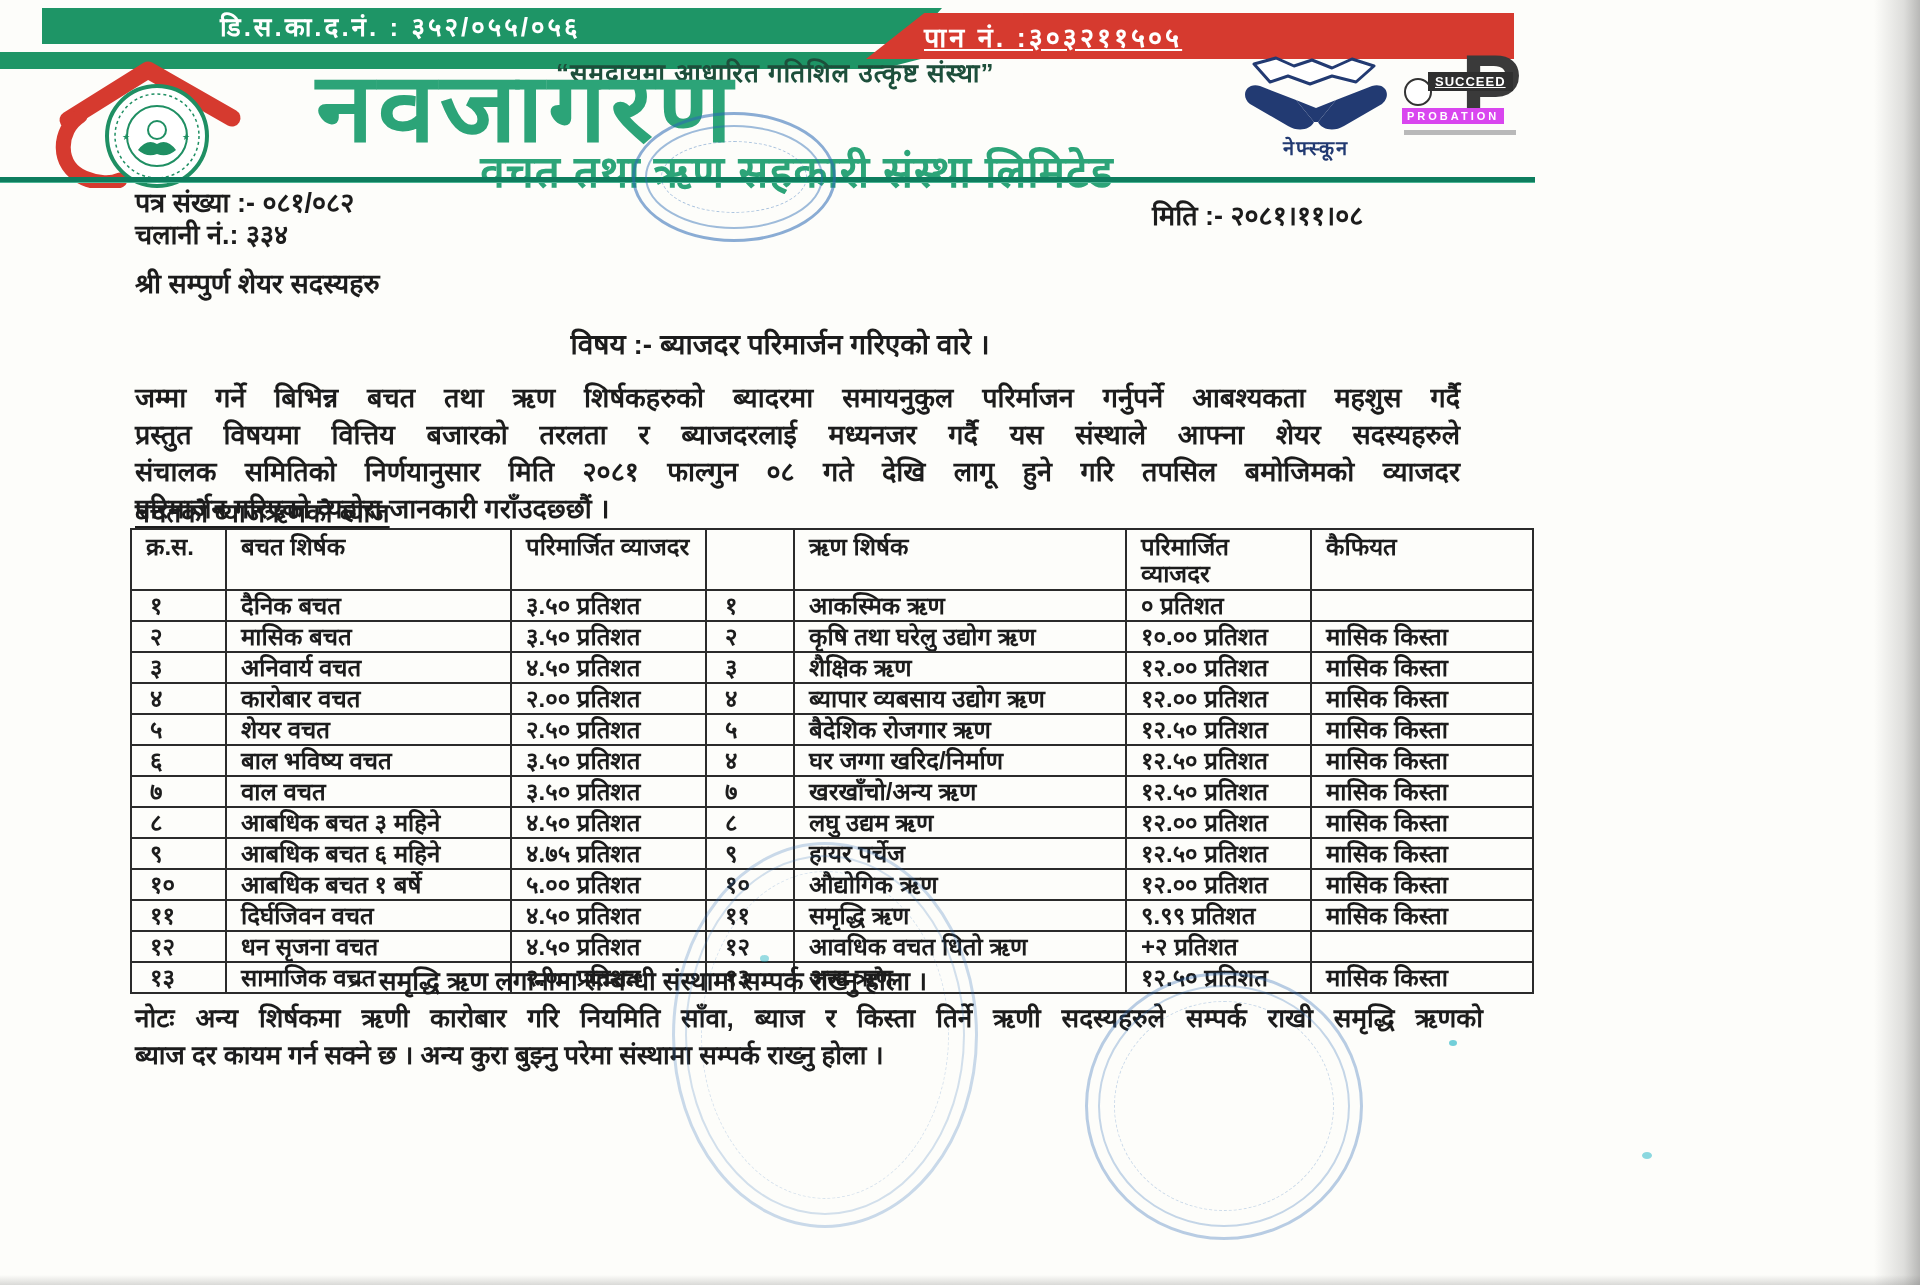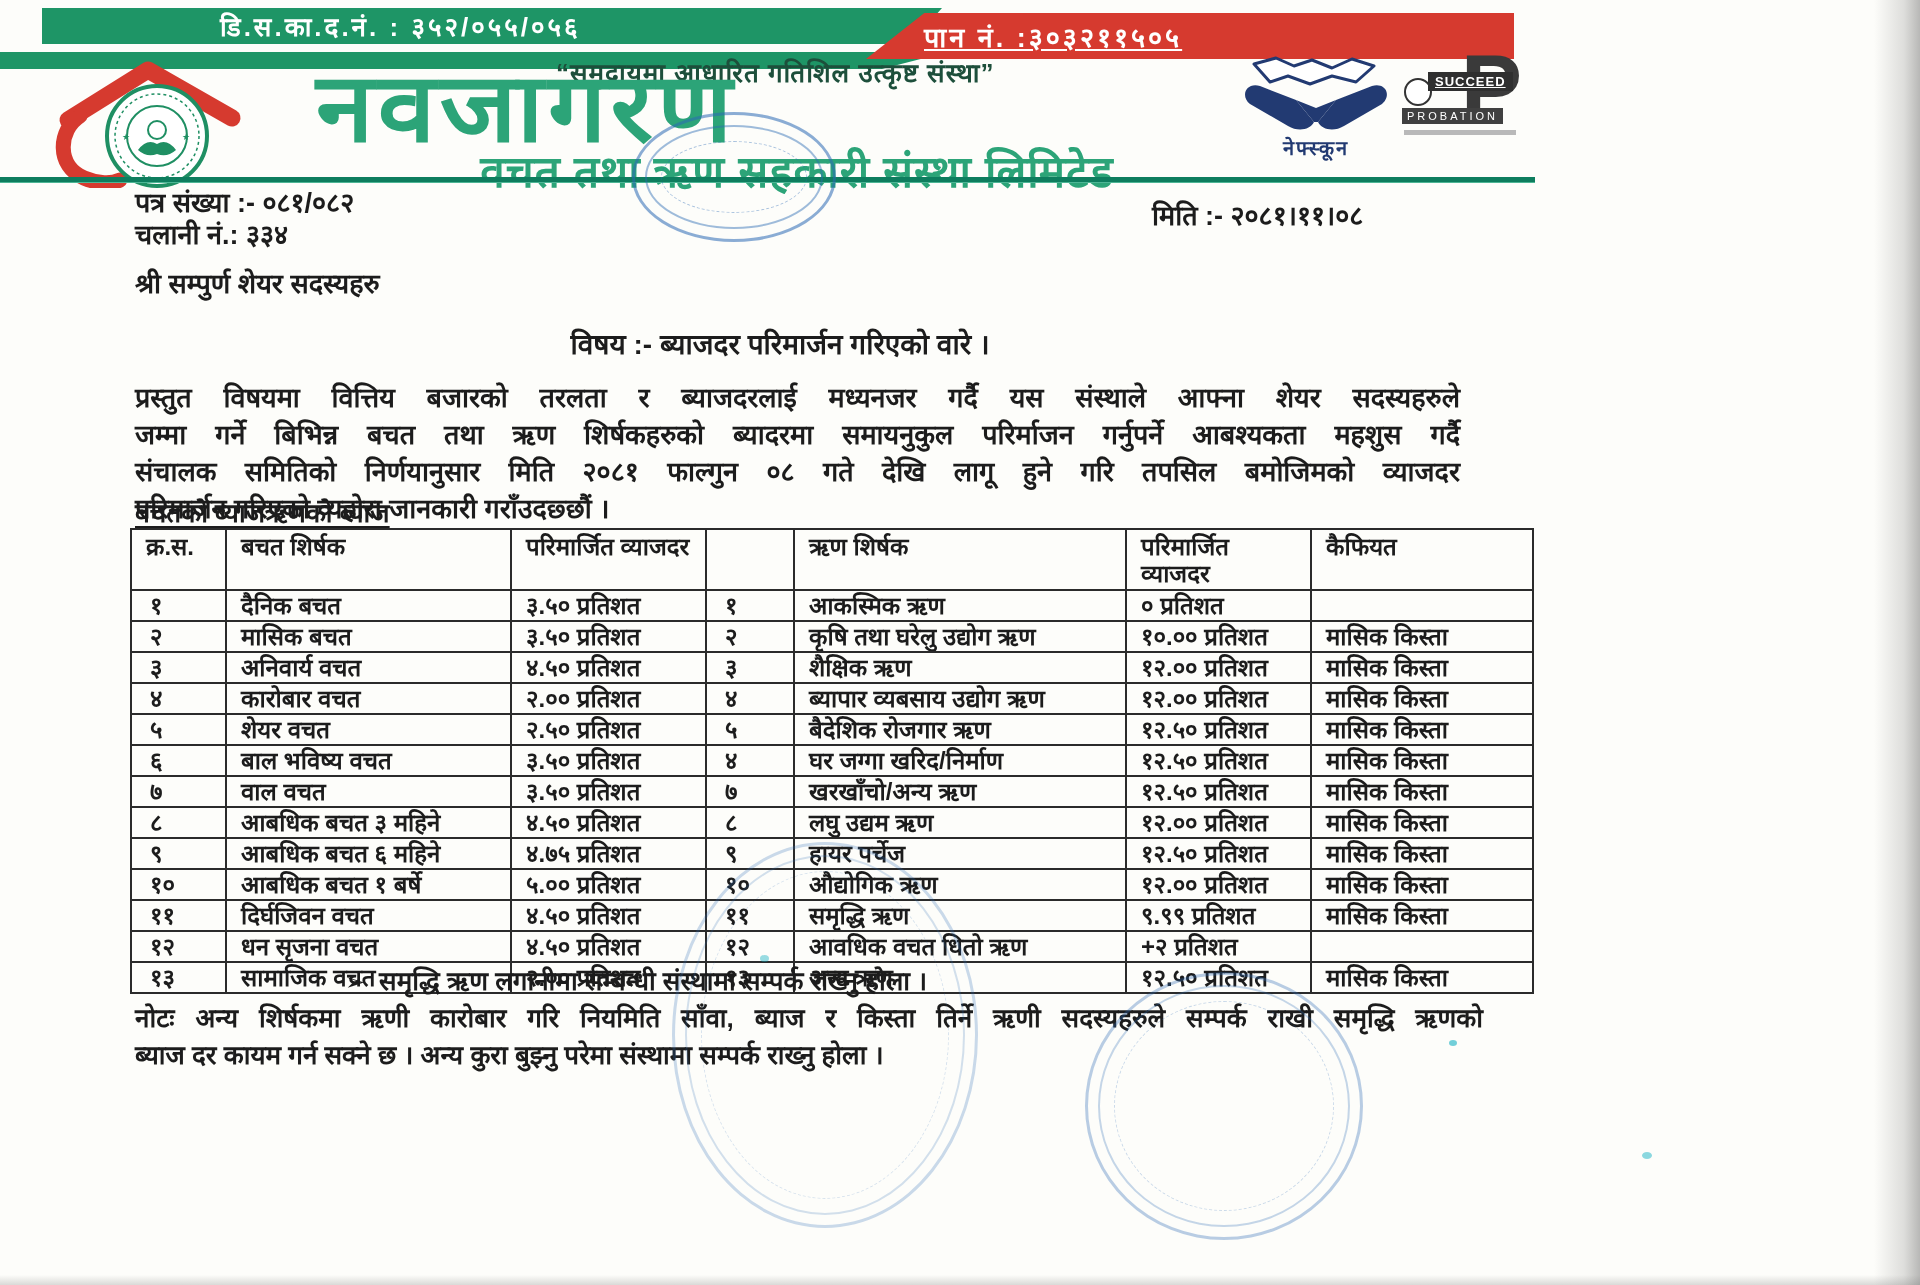--- a/index.html
+++ b/index.html
@@ -39,21 +39,21 @@
   .rule { position:absolute; left:0; top:177px; width:1535px; height:5px; background:#0e7d5e; border-bottom:1px solid #4db695; }
   
   .logo-left { position:absolute; left:50px; top:58px; width:210px; height:130px; }
   
   .logo-nefscun { position:absolute; left:1236px; top:56px; width:160px; height:104px; text-align:center; }
   .nefscun-label { font-size:20px; font-weight:800; color:#223a72; letter-spacing:2px; margin-top:-4px;text-align:center; }
   
   .logo-succeed { position:absolute; left:1402px; top:56px; width:120px; height:86px; }
   .p-letter { position:absolute; right:0px; top:-14px; font-size:92px; font-weight:900; color:#3a3a3a; line-height:1; font-family:"Liberation Sans",sans-serif; }
   .succeed-tag { position:absolute; left:26px; top:16px; background:#2f2f2f; color:#fff; font-size:13px; font-weight:700; letter-spacing:1px; padding:2px 7px;text-decoration:underline; }
-  .probation-tag { position:absolute; left:0px; top:52px; background:#404040; color:#fff; font-size:11px; font-weight:400; letter-spacing:3px; padding:2px 5px; }
+  .probation-tag { position:absolute; left:0px; top:52px; background:#d946ef; color:#fff; font-size:11px; font-weight:700; letter-spacing:3px; padding:2px 5px; }
   .succeed-emblem { position:absolute; left:2px; top:22px; width:24px; height:24px; border-radius:50%; background:#fff; border:2px solid #333; }
   .succeed-caption { position:absolute; left:2px; top:74px; width:112px; height:5px; background:#b9b9b9; }
   
   .meta { position:absolute; font-size:27px; font-weight:700;text-align:right; }
   .letter-no { left:135px; top:183px; }
   .chalani-no { left:135px; top:215px; }
   .doc-date { left:1152px; top:196px; }
   .recipient { left:135px; top:264px; }
   .subject { left:0; top:324px; width:1560px; text-align:center; font-size:28px; }
   
@@ -133,22 +133,22 @@
     <span class="succeed-caption"></span>
   </div>
 
   <div class="meta letter-no">पत्र संख्या :- ०८१/०८२</div>
   <div class="meta chalani-no">चलानी नं.: ३३४</div>
   <div class="meta doc-date">मिति :- २०८१।११।०८</div>
   <div class="meta recipient">श्री सम्पुर्ण शेयर सदस्यहरु</div>
   <div class="meta subject">विषय :- ब्याजदर परिमार्जन गरिएको वारे ।</div>
 
   <div class="body-text">
+    <div class="jline">जम्मा गर्ने बिभिन्न बचत तथा ऋण शिर्षकहरुको ब्यादरमा समायनुकुल परिर्माजन गर्नुपर्ने आबश्यकता महशुस गर्दै</div>
     <div class="jline">प्रस्तुत विषयमा वित्तिय बजारको तरलता र ब्याजदरलाई मध्यनजर गर्दै यस संस्थाले आफ्ना शेयर सदस्यहरुले</div>
-    <div class="jline">जम्मा गर्ने बिभिन्न बचत तथा ऋण शिर्षकहरुको ब्यादरमा समायनुकुल परिर्माजन गर्नुपर्ने आबश्यकता महशुस गर्दै</div>
     <div class="jline">संचालक समितिको निर्णयानुसार मिति २०८१ फाल्गुन ०८ गते देखि लागू हुने गरि तपसिल बमोजिमको व्याजदर</div>
     <div>परिमार्जन गरिएको व्यहोरा जानकारी गराँउदछ्छौं ।</div>
   </div>
   <div class="table-title">बचतको ब्याजऋणको ब्याज</div>
 
   <table class="rates">
     <colgroup>
       <col style="width:95px">
         <col style="width:285px">
         <col style="width:195px">

